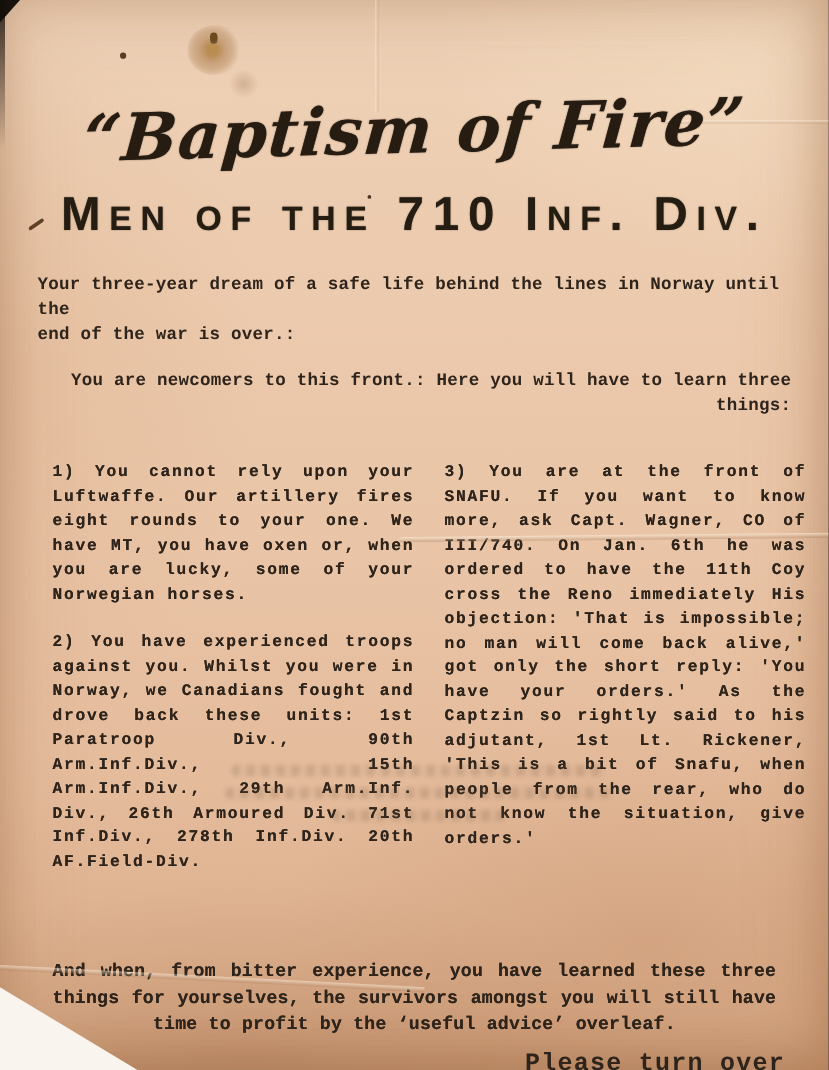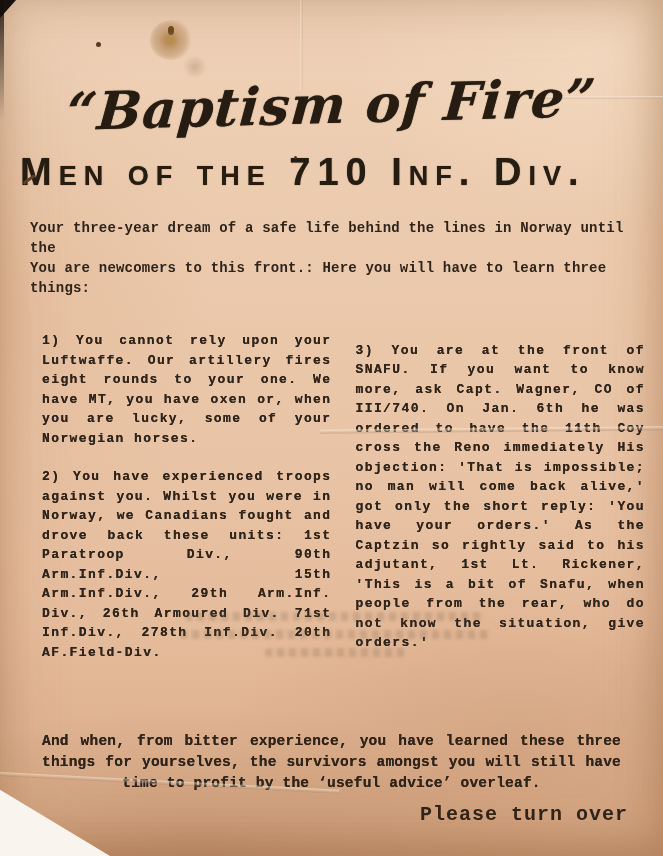--- a/index.html
+++ b/index.html
@@ -41,30 +41,31 @@
     text-align:center;
     font-family:"DejaVu Serif","Liberation Serif",serif;
     font-style:italic;font-weight:bold;
     font-size:52px;letter-spacing:1px;
     color:#261c11;
     transform:rotate(-1.5deg) skewX(-6deg);
     text-shadow:0 0 1px rgba(38,28,17,.8);
   }
   .headline{
     margin:16px 20px 0;
+    text-align:center;
     font-family:"Liberation Sans","DejaVu Sans",sans-serif;
     font-variant:small-caps;
     font-weight:700;font-size:38px;letter-spacing:7px;
     color:#251c12;
     text-shadow:0 0 1px rgba(37,28,18,.7);
   }
   .intro{margin:24px 30px 0;font-size:14px;font-weight:700;line-height:20px;letter-spacing:.2px;}
   .intro .c{}
-  .intro .l{text-align:left;margin-top:0;}
-  .columns{display:flex;gap:24px;margin:33px 18px 0 42px;align-items:center;}
+  .intro .l{text-align:right;margin-top:17px;}
+  .columns{display:flex;gap:24px;margin:33px 18px 0 42px;}
   .col{flex:1;min-width:0;}
   .pt{
     margin:0 0 19px 0;
     font-size:13px;font-weight:700;line-height:19.5px;letter-spacing:1.4px;
     text-align:justify;text-align-last:left;
     text-shadow:0 0 .5px rgba(46,36,27,.9);
   }
   .closing{
     margin:50px 42px 0;
     font-size:14.5px;font-weight:700;line-height:21px;letter-spacing:.2px;
@@ -101,20 +102,21 @@
     <div class="bl bl2"></div>
     <div class="bl bl3"></div>
   </div>
 
   <div class="script-title">“Baptism of Fire”</div>
 
   <div class="headline">Men of the 710 Inf. Div.</div>
 
   <div class="intro">
     <div class="c">Your three-year dream of a safe life behind the lines in Norway until the</div>
+    <div class="c">end of the war is over.:</div>
     <div class="l">You are newcomers to this front.:  Here you will have to learn three things:</div>
   </div>
 
   <div class="columns">
     <div class="col">
       <p class="pt">1)  You cannot rely upon your Luftwaffe. Our artillery fires eight rounds to your one.  We have MT, you have oxen or, when you are lucky, some of your Norwegian horses.</p>
       <p class="pt">2)  You have experienced troops against you.  Whilst you were in Norway, we Canadians fought and drove back these units: 1st Paratroop Div., 90th Arm.Inf.Div., 15th Arm.Inf.Div., 29th Arm.Inf. Div., 26th Armoured Div.  71st Inf.Div., 278th Inf.Div.  20th AF.Field-Div.</p>
     </div>
     <div class="col">
       <p class="pt">3)  You are at the front of SNAFU.  If you want to know more, ask Capt. Wagner, CO of III/740.  On Jan. 6th he was ordered to have the 11th Coy cross the Reno immediately His objection: 'That is impossible; no man will come back alive,'  got only the short reply: 'You have your orders.'  As the Captzin so rightly said to his adjutant, 1st Lt. Rickener, 'This is a bit of Snafu, when people from the rear, who do not know the situation, give orders.'</p>

